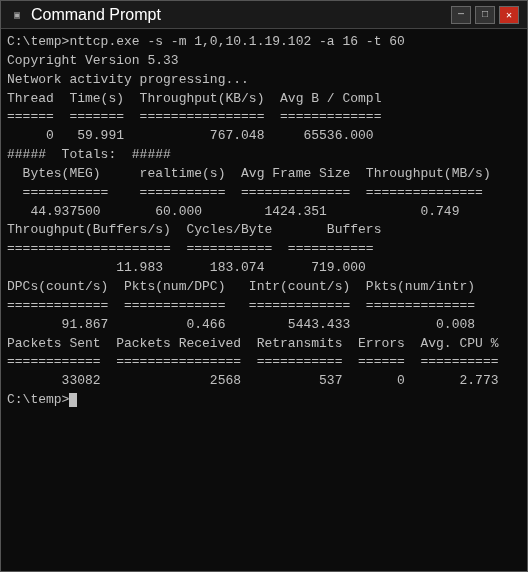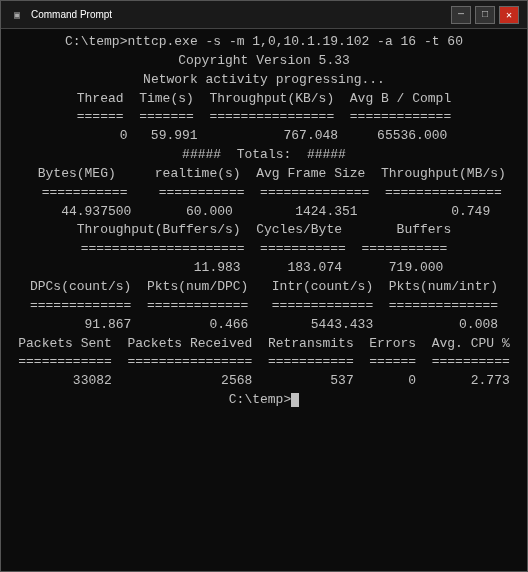--- a/index.html
+++ b/index.html
@@ -38,21 +38,21 @@
       width: 16px;
       height: 16px;
       display: flex;
       align-items: center;
       justify-content: center;
       font-size: 10px;
       color: #aaa;
     }
     .title-text {
       color: #fff;
-      font-size: 10px;
+      font-size: 16px;
       font-family: 'Segoe UI', sans-serif;
     }
     .title-bar-controls {
       display: flex;
       gap: 4px;
     }
     .ctrl-btn {
       width: 20px;
       height: 18px;
       background: #333;
@@ -71,21 +71,20 @@
       background: #0c0c0c;
       padding: 4px 6px;
       overflow: hidden;
       line-height: 1.45;
       white-space: pre;
       font-size: 13px;
       color: #c0c0c0;
     }
     .line {
       display: block;
-      text-align: center;
     }
     .cursor {
       display: inline-block;
       width: 8px;
       height: 14px;
       background: #c0c0c0;
       vertical-align: text-bottom;
       animation: blink 1s step-end infinite;
     }
     @keyframes blink {

